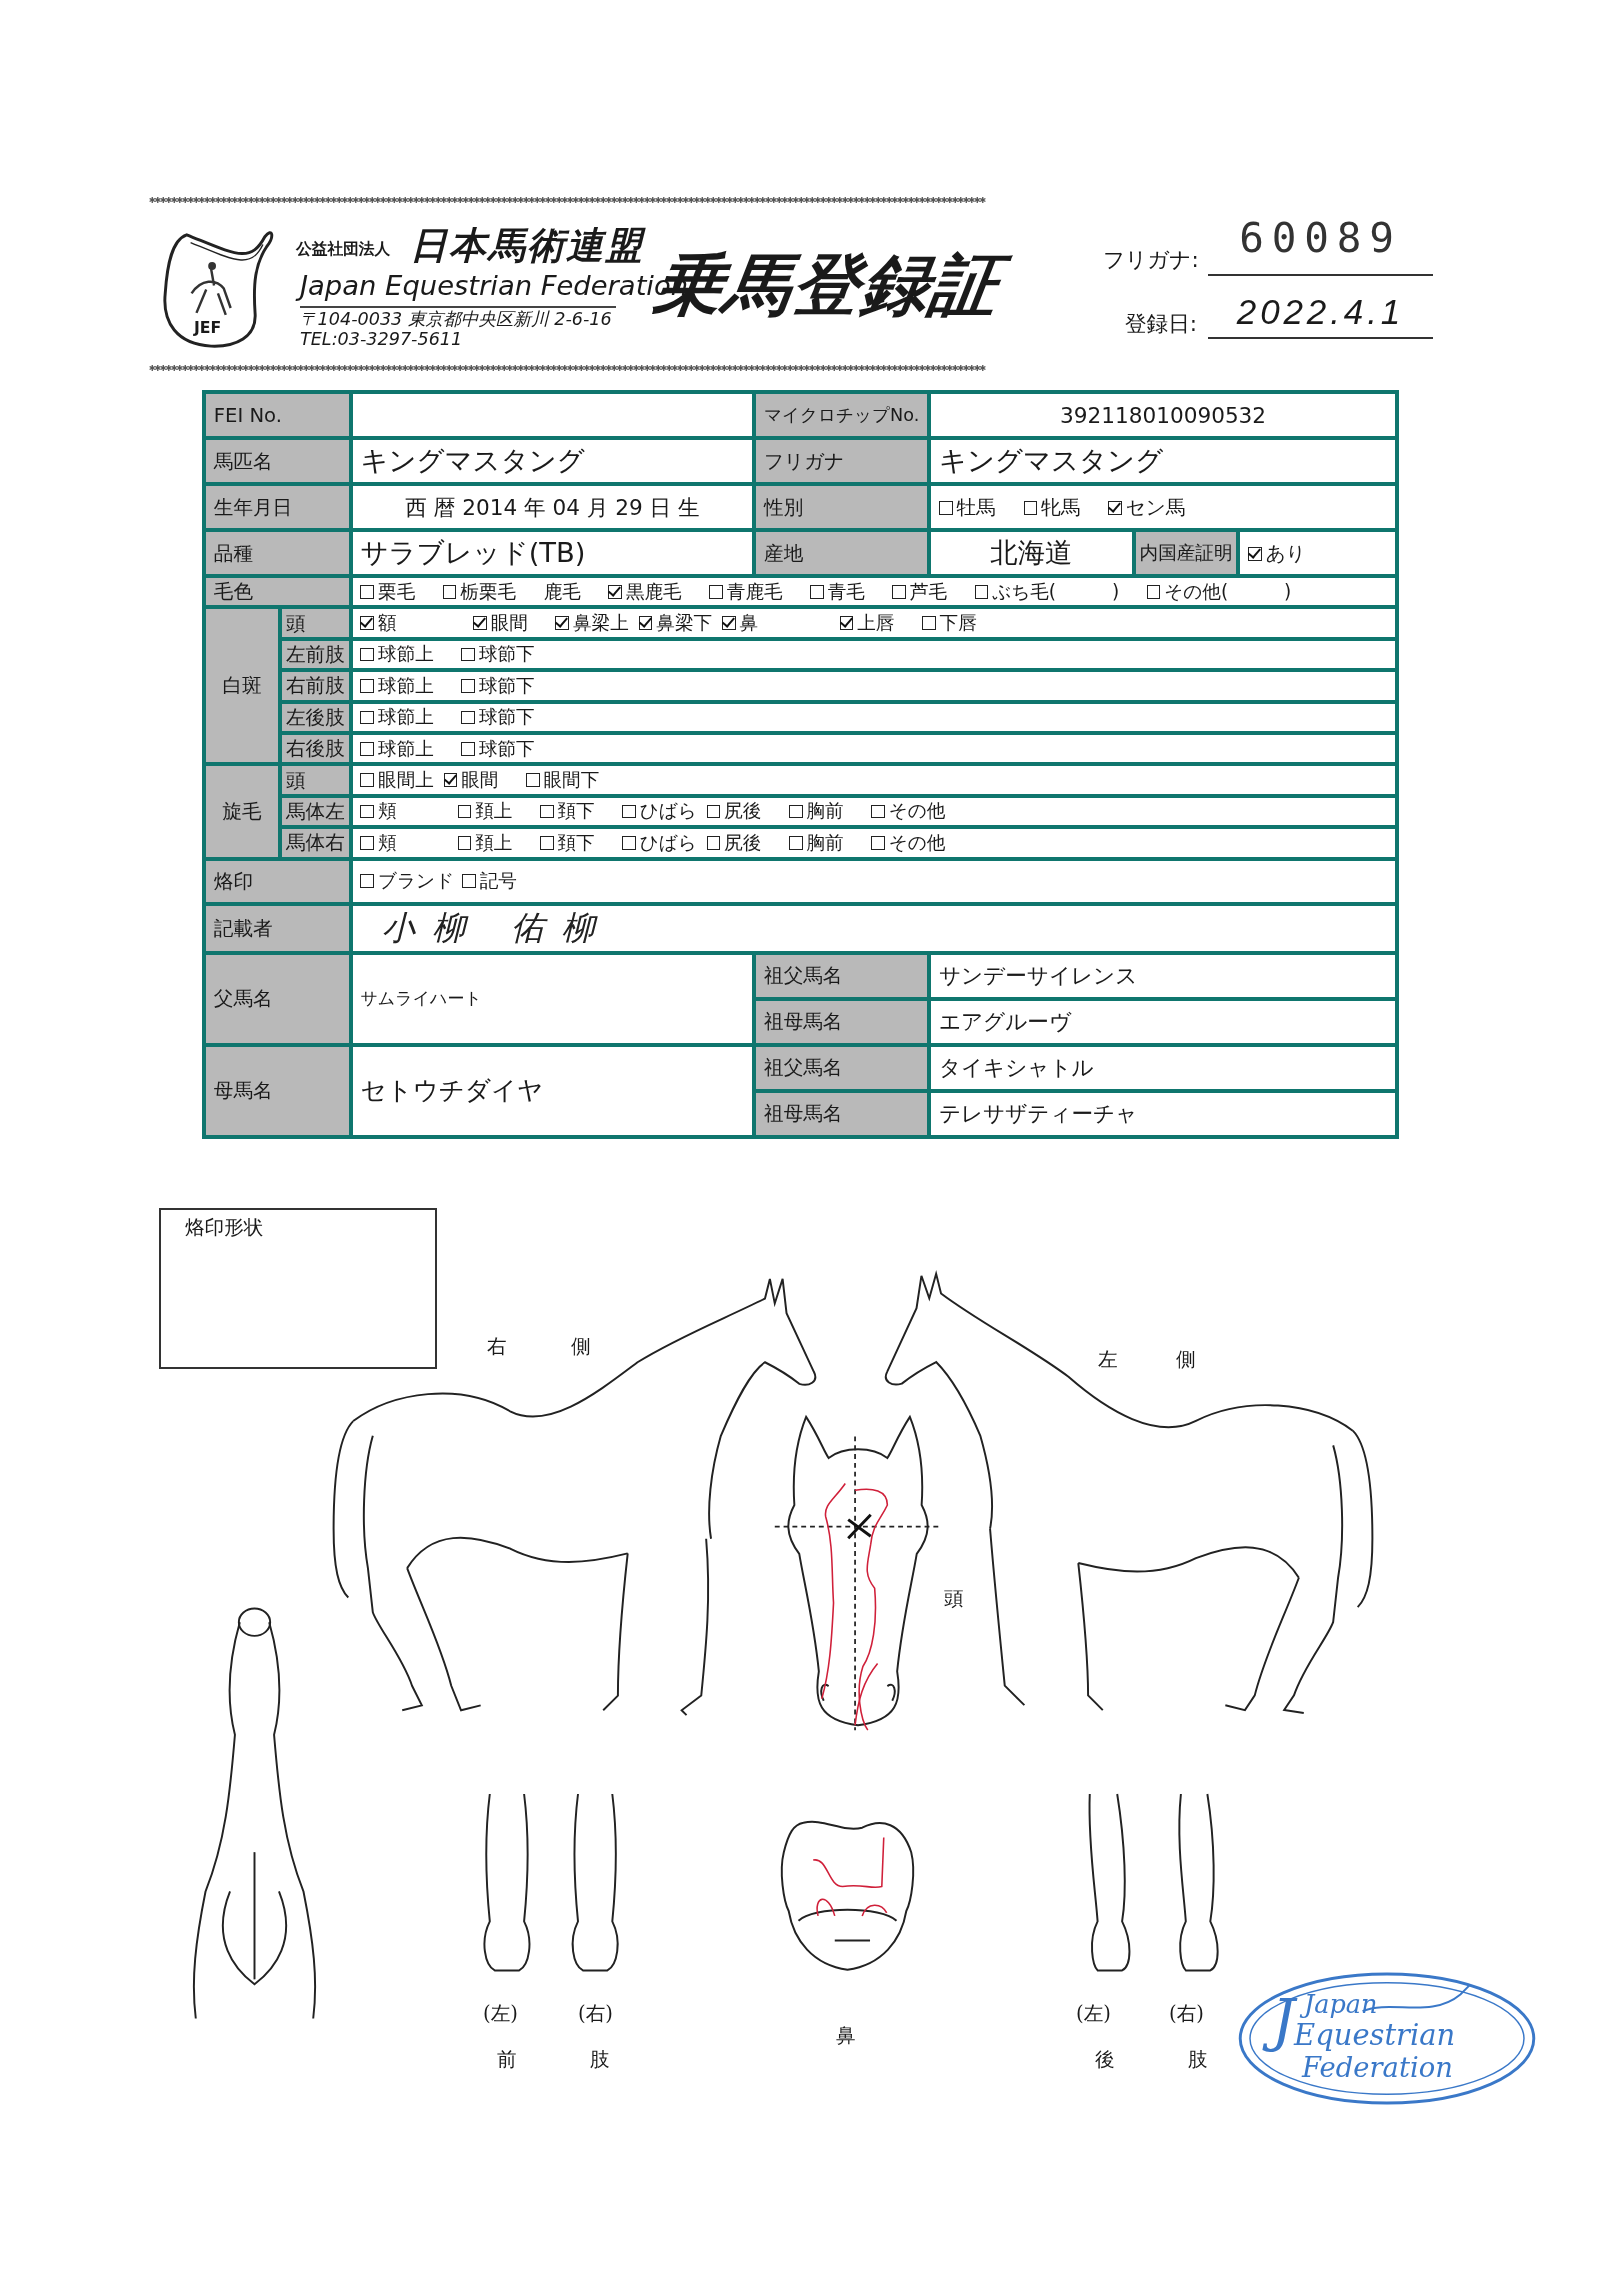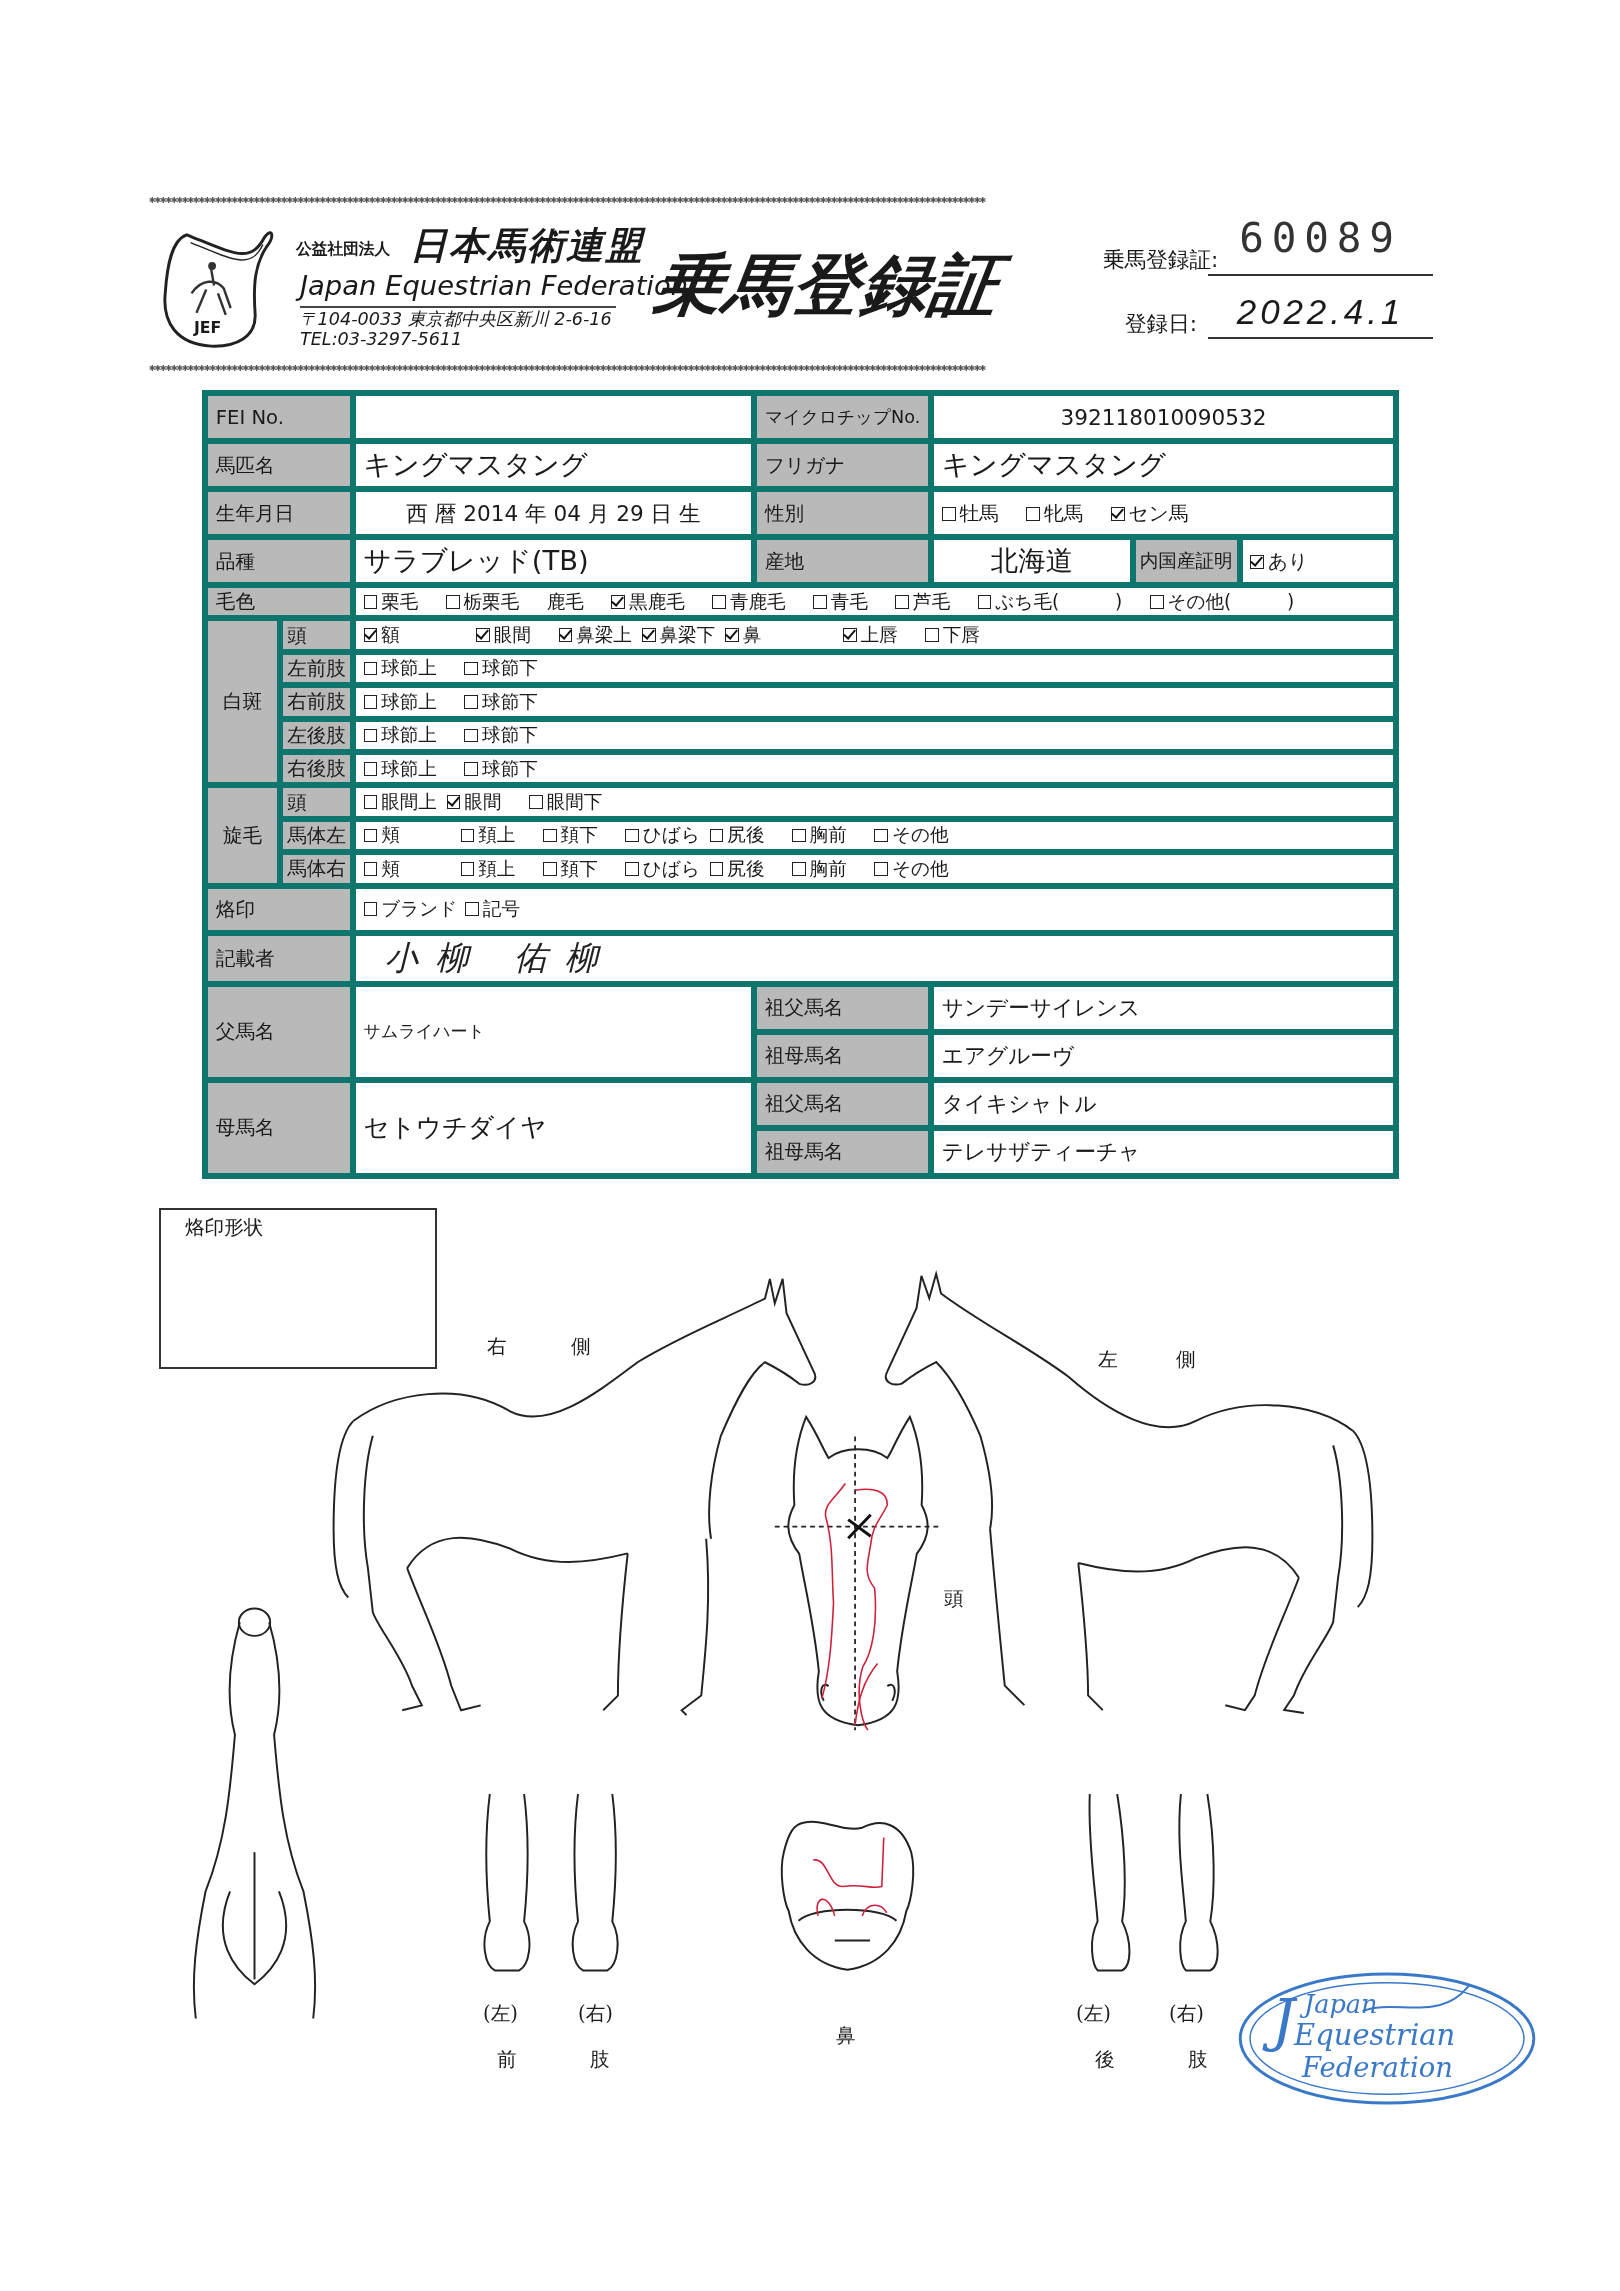--- a/index.html
+++ b/index.html
@@ -16,21 +16,21 @@
   .org-rule{left:300px;top:306px;width:316px;height:2px;background:#444;}
   .org-addr{left:300px;top:310px;font-size:17.6px;font-style:italic;line-height:19.6px;}
   .doc-title{left:655px;top:240px;font-size:67px;font-weight:bold;font-style:italic;letter-spacing:2px;
              transform:skewX(-8deg);}
   .reg-label{font-size:21.6px;}
   .reg-val{font-family:"DejaVu Sans Mono",monospace;font-size:41px;letter-spacing:7.8px;color:#333;text-align:center;}
   .reg-line{height:2px;background:#333;}
   
   table.form{position:absolute;left:202px;top:390px;width:1197px;border-collapse:collapse;
              font-size:19.6px;}
-  table.form td{border:6px solid #0f766e;padding:0 7.8px;height:27.4px;vertical-align:middle;white-space:nowrap;overflow:hidden;}
+  table.form td{border:4px solid #0f766e;padding:0 7.8px;height:27.4px;vertical-align:middle;white-space:nowrap;overflow:hidden;}
   table.form td.lbl{background:#b9b9b9;color:#1a1a1a;}
   table.form td.big{font-size:27.4px;margin-left:44px;}
   table.form tr.tall td{height:42px;}
   table.form tr.mid td{height:29px;}
   .cb{display:inline-block;width:13.7px;height:13.7px;border:1.5px solid #222;vertical-align:-1px;margin-right:3.9px;position:relative;box-sizing:border-box;}
   .cb.on::after{content:"";position:absolute;left:2px;top:-2px;width:4.9px;height:9.8px;border-right:2px solid #111;border-bottom:2px solid #111;transform:rotate(40deg);}
   .opt{margin-right:21.6px;}
   .hand{font-family:"DejaVu Serif",serif;font-size:33px;font-style:italic;letter-spacing:17.6px;color:#222;}
   
   .brand-box{left:159px;top:1208px;width:274px;height:157px;border:2px solid #333;}
@@ -58,21 +58,21 @@
 <div class="abs org-jp">日本馬術連盟</div>
 <div class="abs org-en">Japan Equestrian Federation</div>
 <div class="abs org-rule"></div>
 <div class="abs org-addr">
   <div>〒104-0033 東京都中央区新川 2-6-16</div>
   <div>TEL:03-3297-5611</div>
 </div>
 
 <div class="abs doc-title">乗馬登録証</div>
 
-<div class="abs reg-label" style="left:1103px;top:245px;">乗馬登録証:</div>
+<div class="abs reg-label" style="left:1103px;top:245px;">フリガナ:</div>
 <div class="abs reg-val" style="left:1208px;top:214px;width:225px;">60089</div>
 <div class="abs reg-line" style="left:1208px;top:274px;width:225px;"></div>
 
 <div class="abs reg-label" style="left:1125px;top:309px;">登録日:</div>
 <div class="abs" style="left:1208px;top:292px;width:225px;text-align:center;font-family:Liberation Sans, sans-serif;font-size:35px;font-style:italic;letter-spacing:3.9px;">2022.4.1</div>
 <div class="abs reg-line" style="left:1208px;top:337px;width:225px;"></div>
 
 <table class="form">
   <colgroup>
     <col style="width:82px">

